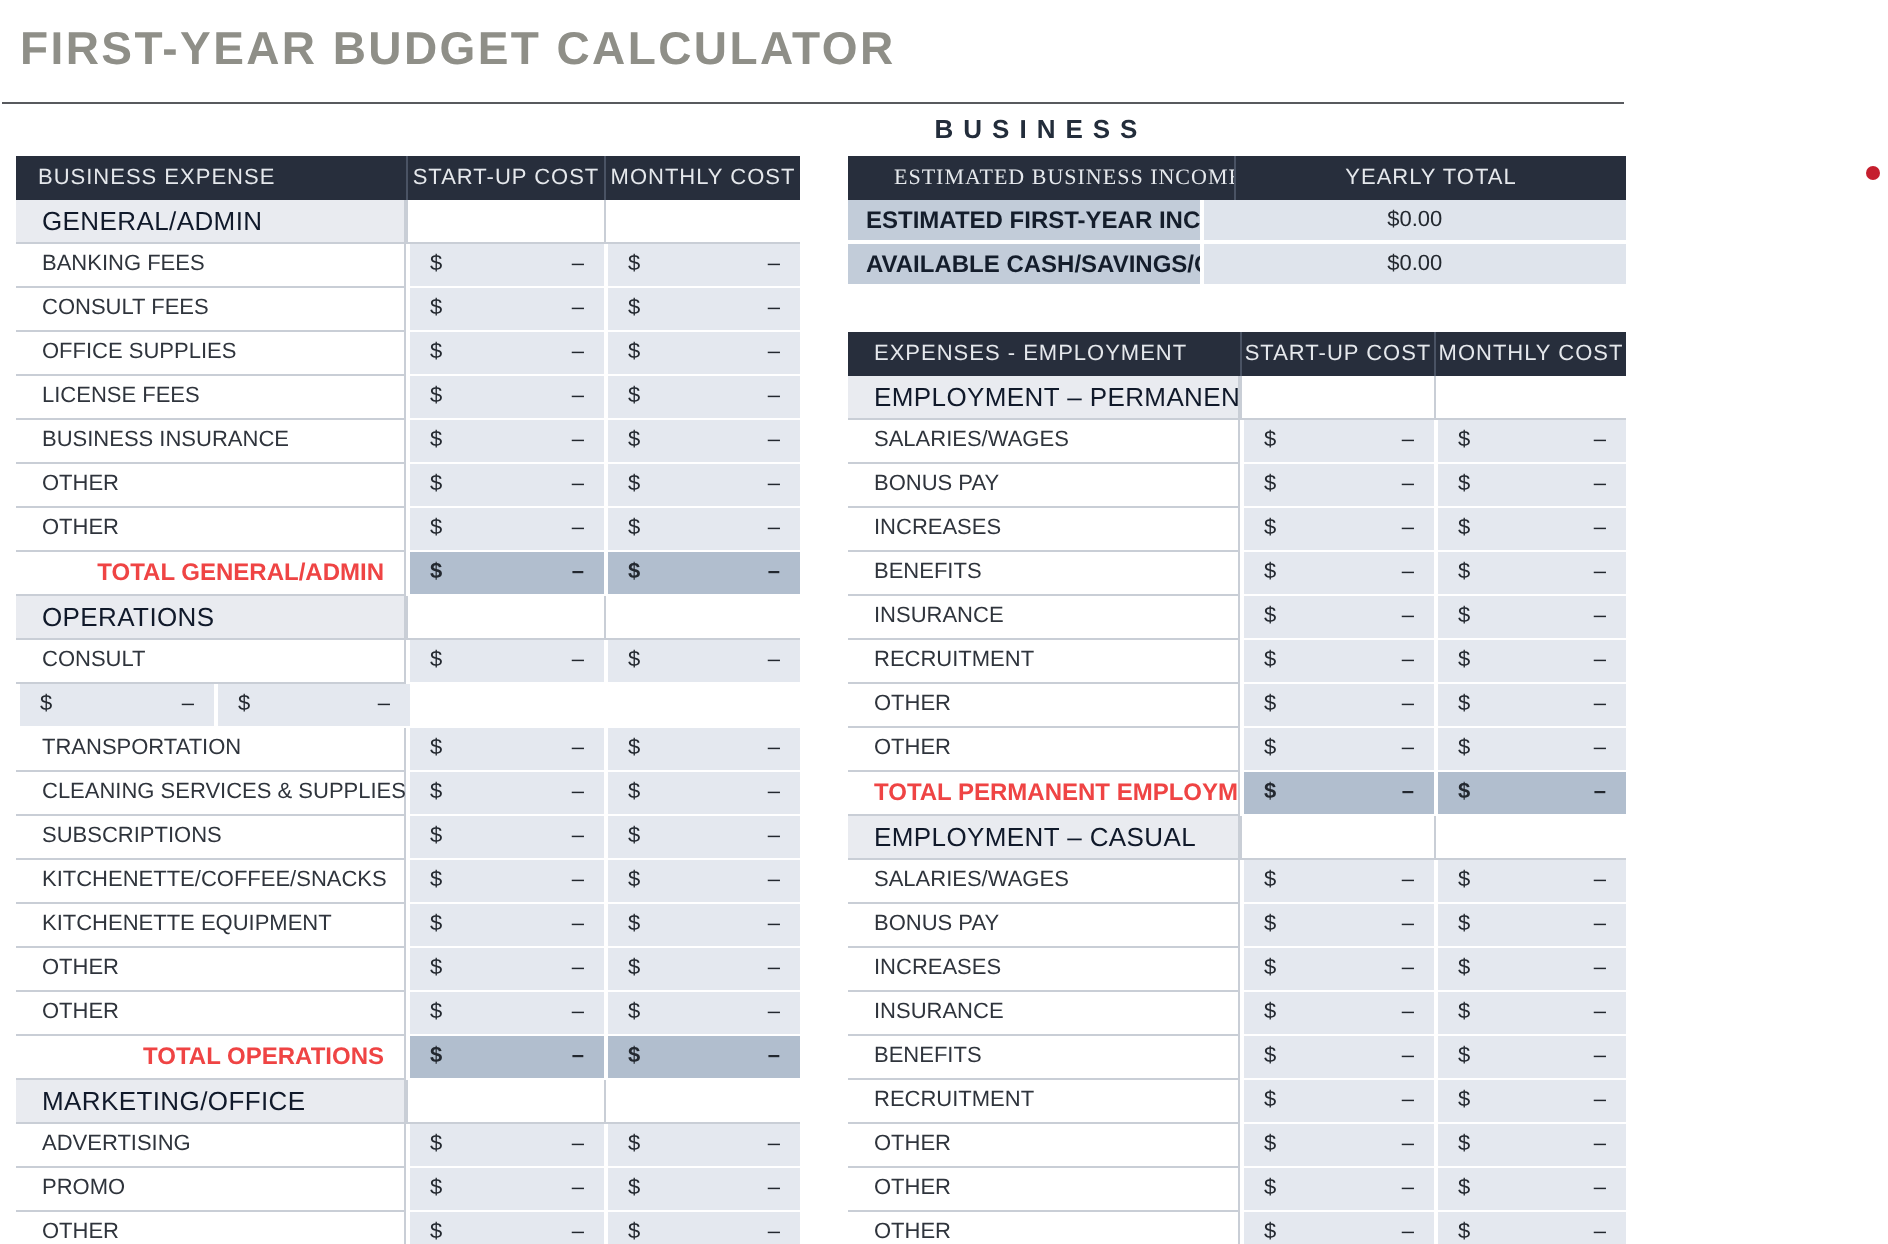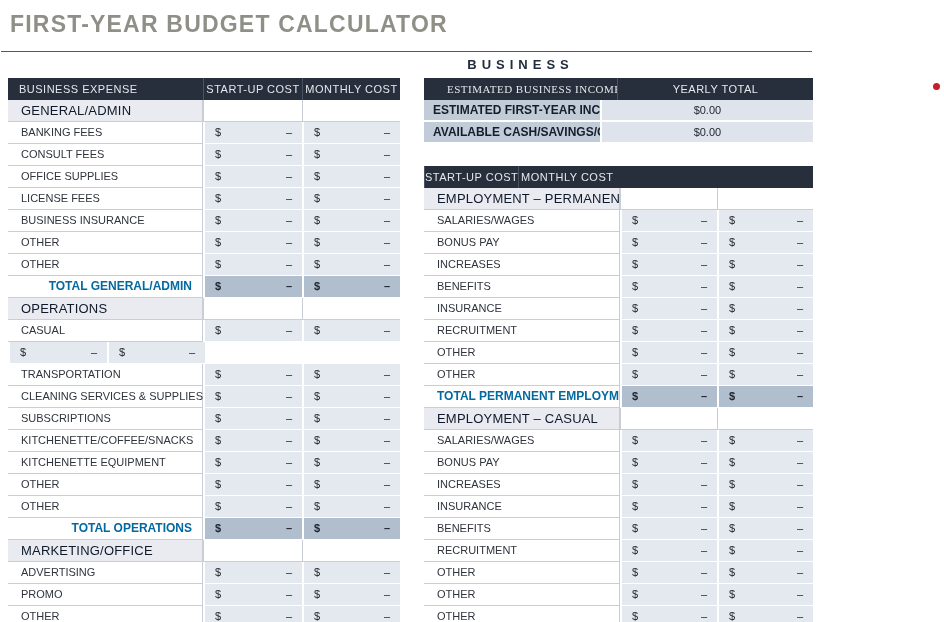--- a/index.html
+++ b/index.html
@@ -69,21 +69,21 @@
 
   .trow.section .cell.label {
     background: var(--section_bg); font-weight: normal; font-size: 13px;
     letter-spacing: 0.2px; color: #10192a; overflow: visible;
   }
   .trow.section .cell.cost {
     background: #ffffff;
     border-left: 1px solid var(--grid_line);
     border-bottom: 1px solid var(--grid_line);
   }
-  .trow.total .cell.label { font-weight: bold; font-size: 12px; color: #0369a1; }
+  .trow.total .cell.label { font-weight: bold; font-size: 12px; color: #ef4444; }
   .trow.total .cell.cost  { background: var(--total_bg); font-weight: bold; }
   .expense-table .trow.total .cell.label { text-align: right; padding-right: 10px; }
   .employment-table .trow.total .cell.label { overflow: hidden; }
 
   .trow.income .ilabel {
     width: 193px; background: var(--income_label_bg);
     font-weight: bold; font-size: 12px; color: #141d2b;
     padding-left: 9px; white-space: nowrap; overflow: hidden;
     border-bottom: 2px solid #ffffff;
   }
@@ -202,21 +202,21 @@
           <span>$</span>
           <span>–</span>
         </div>
       </div>
       <div class="trow section">
         <div class="cell label">OPERATIONS</div>
         <div class="cell cost c1"></div>
         <div class="cell cost c2"></div>
       </div>
       <div class="trow item">
-        <div class="cell label">CASUAL</div>
+        <div class="cell label">CONSULT</div>
         <div class="cell cost c1">
           <span>$</span>
           <span>–</span>
         </div>
         <div class="cell cost c2">
           <span>$</span>
           <span>–</span>
         </div>
       </div>
       <div class="trow item">
@@ -370,20 +370,21 @@
     <div class="cell ivalue">$0.00</div>
   </div>
   <div class="trow income">
     <div class="cell ilabel">AVAILABLE CASH/SAVINGS/OTHER</div>
     <div class="cell ivalue">$0.00</div>
   </div>
 </div>
 
 <div class="table employment-table">
   <div class="thead">
+    <div class="th label">EXPENSES - EMPLOYMENT</div>
     <div class="th cost">START-UP COST</div>
     <div class="th cost">MONTHLY COST</div>
   </div>
   <div class="tbody">
       <div class="trow section">
         <div class="cell label">EMPLOYMENT – PERMANENT</div>
         <div class="cell cost c1"></div>
         <div class="cell cost c2"></div>
       </div>
       <div class="trow item">

